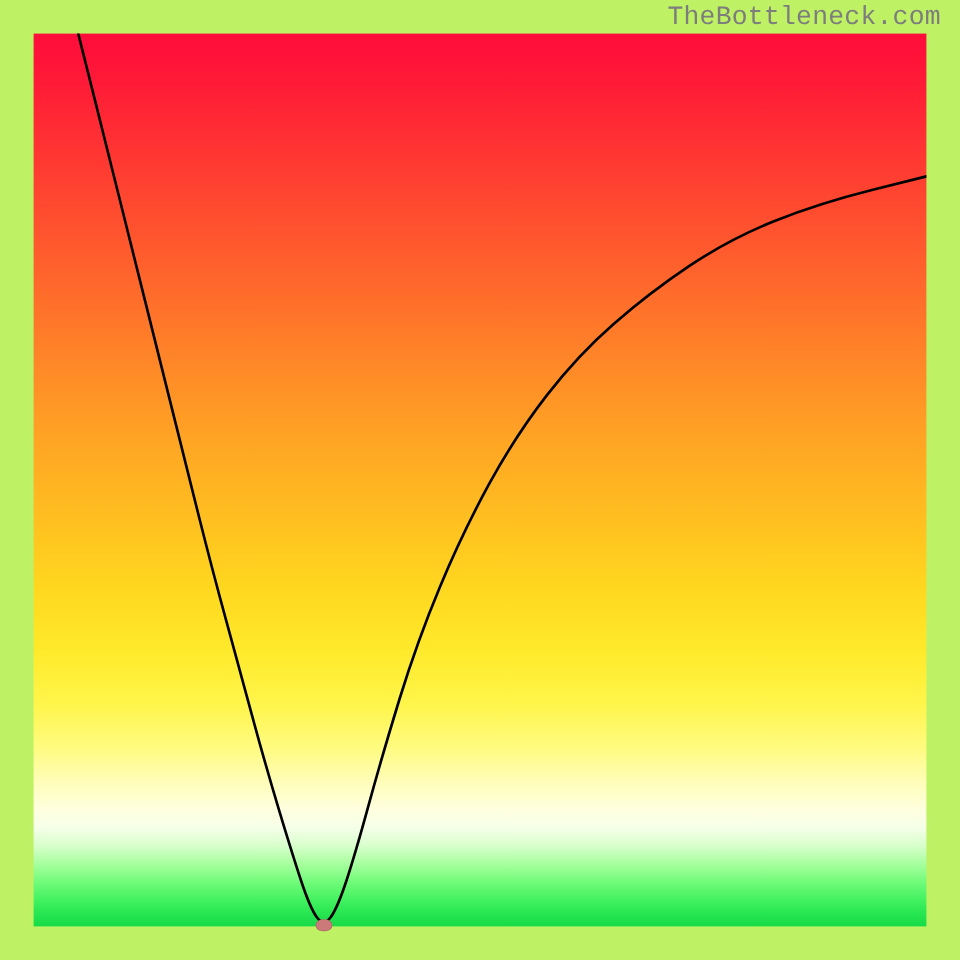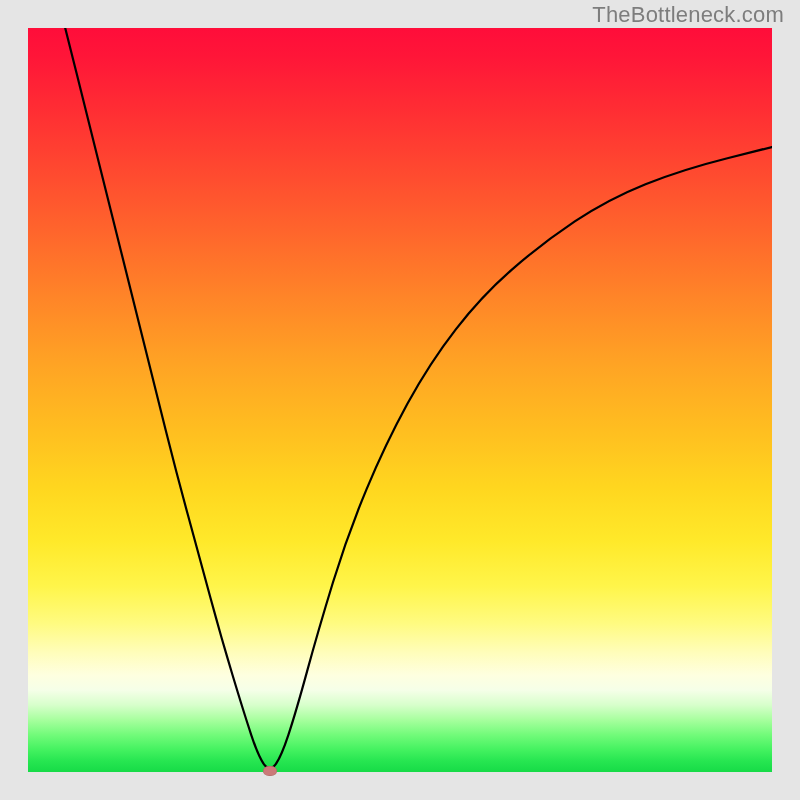--- a/index.html
+++ b/index.html
@@ -10,21 +10,22 @@
     background: #000;
     overflow: hidden;
     font-family: Arial, Helvetica, sans-serif;
   }
   .frame {
     position: absolute;
     top: 0;
     left: 0;
     width: 800px;
     height: 800px;
-    background: #e5e5e5;
+    background: #bef264;
+    font-family: Liberation Mono, monospace;
   }
   .plot-area {
     position: absolute;
     top: 28px;
     left: 28px;
     width: 744px;
     height: 744px;
     
     background: linear-gradient(
       to bottom,

